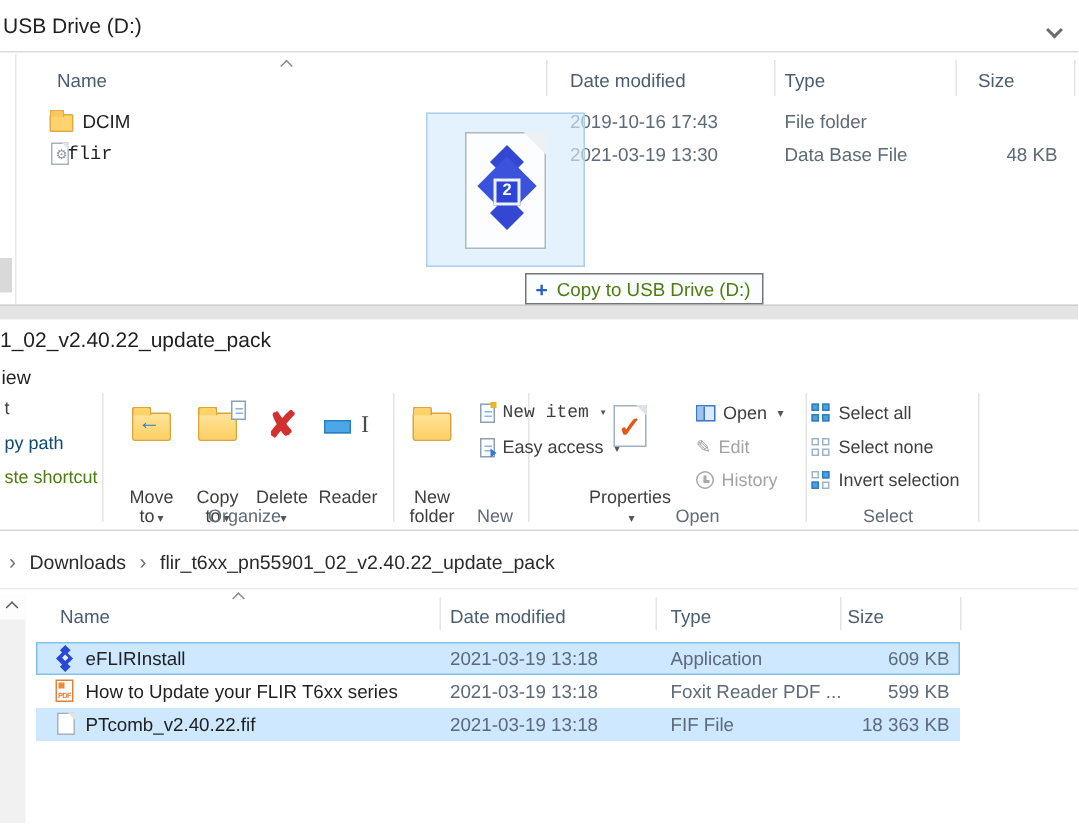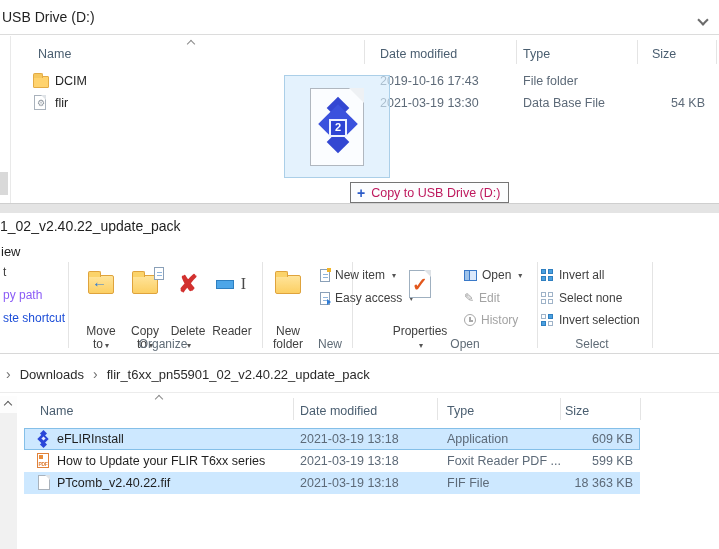--- a/index.html
+++ b/index.html
@@ -57,21 +57,21 @@
   .badge .d { position: absolute; transform: rotate(45deg); }
   .badge .d1 { width: 16px; height: 16px; left: 15px; top: 0;  background: #3347d2; }
   .badge .d2 { width: 28px; height: 28px; left: 9px;  top: 10px; background: #3b52dd; }
   .badge .d3 { width: 16px; height: 16px; left: 15px; top: 34px; background: #3347d2; }
   .badge-count { position: absolute; left: 14px; top: 19px; width: 18px; height: 18px;
     background: #2e44d4; border: 2px solid #eef2ff; color: #fff;
     font-size: 11px; font-weight: bold; line-height: 13px; text-align: center; }
   .droptip { position: absolute; left: 350px; top: 182px; height: 21px; z-index: 6;
     display: flex; align-items: center; background: #fcfdfe; border: 1px solid #757575; padding: 0 8px 0 6px; }
   .droptip-plus { color: #2a5ac8; font-weight: bold; font-size: 14px; margin-right: 6px; }
-  .droptip-text { color: #be185d; font-size: 12.5px; }
+  .droptip-text { color: #4d7c0f; font-size: 12.5px; }
 
   
   .bigbtn { position: absolute; top: 263px; height: 74px; text-align: center;
     font-size: 12px; color: #3f3f3f; cursor: default; }
   .bigicon { height: 42px; display: flex; align-items: center; justify-content: center; position: relative; }
   .biglabel { line-height: 13px; margin-top: 20px; }
   .smallbtn { position: absolute; height: 20px; display: flex; align-items: center; gap: 5px;
     font-size: 12px; color: #3f3f3f; }
   .smallbtn.disabled { color: #a3a3a3; }
   .caret { font-size: 8px; color: #555; margin-left: 2px; }
@@ -142,24 +142,24 @@
       <span class="folder-sm" style="left:33px; top:6px;"></span>
       <span class="cell" style="left:55px;">DCIM</span>
       <span class="cell sub" style="left:380px;">2019-10-16 17:43</span>
       <span class="cell sub" style="left:523px;">File folder</span>
     </div>
 
     <div class="trow" style="top:92px;">
       <span class="page-sm" style="left:34px; top:3px;">
         <span class="gear-glyph">⚙</span>
       </span>
-      <span class="cell" style="left:55px;">flir</span>
+      <span class="cell" style="left:45px;font-family:Liberation Mono, monospace;">flir</span>
       <span class="cell sub" style="left:380px;">2021-03-19 13:30</span>
       <span class="cell sub" style="left:523px;">Data Base File</span>
-      <span class="cell sub size-cell" style="left:617px; width:88px;">54 KB</span>
+      <span class="cell sub size-cell" style="left:617px; width:88px;">48 KB</span>
     </div>
   </section>
 
   <div class="ghost">
     <div class="ghost-page"></div>
     <div class="badge">
       <div class="d d1"></div>
         <div class="d d2"></div>
         <div class="d d3"></div>
       <div class="badge-count">2</div>
@@ -172,22 +172,22 @@
 
   <div class="abs" style="left:0; top:203px; width:719px; height:10px; background:#e4e4e4; border-top:1px solid #cfcfcf;"></div>
 
   <section>
     <div class="abs" style="left:0; top:218px; font-size:14px;">1_02_v2.40.22_update_pack</div>
     <div class="abs" style="left:1px; top:244px; font-size:13px;">iew</div>
 
     <div>
 
       <div class="abs" style="left:3px; top:265px; font-size:12px; color:#3f3f3f;">t</div>
-      <div class="abs" style="left:3px; top:288px; font-size:12px; color:#8b5cf6;">py path</div>
-      <div class="abs" style="left:3px; top:311px; font-size:12px; color:#1d4ed8;">ste shortcut</div>
+      <div class="abs" style="left:3px; top:288px; font-size:12px; color:#0c4a6e;">py path</div>
+      <div class="abs" style="left:3px; top:311px; font-size:12px; color:#4d7c0f;">ste shortcut</div>
 
       <div class="vline" style="left:68px;  top:262px; height:86px;"></div>
       <div class="vline" style="left:262px; top:262px; height:86px;"></div>
       <div class="vline" style="left:352px; top:262px; height:86px;"></div>
       <div class="vline" style="left:537px; top:262px; height:86px;"></div>
       <div class="vline" style="left:652px; top:262px; height:86px;"></div>
 
       <div class="bigbtn" style="left:78px; width:46px;">
         <div class="bigicon">
             <span class="folder-lg"></span>
@@ -222,21 +222,21 @@
       </div>
       <div class="grouplabel" style="left:118px; width:90px;">Organize</div>
 
       <div class="bigbtn" style="left:264px; width:48px;">
         <div class="bigicon">
             <span class="folder-lg"></span>
           </div>
         <div class="biglabel"><span>New</span><br>
           <span>folder</span></div>
       </div>
-      <div class="smallbtn" style="left:320px; top:265px;">
+      <div class="smallbtn" style="left:320px; top:265px;font-family:Liberation Mono, monospace;">
         <span class="minidoc gold"></span>
         <span>New item</span>
         <span class="caret">▾</span>
       </div>
       <div class="smallbtn" style="left:320px; top:288px;">
         <span class="minidoc blue"></span>
         <span>Easy access</span>
         <span class="caret">▾</span>
       </div>
       <div class="grouplabel" style="left:285px; width:90px;">New</div>
@@ -265,21 +265,21 @@
       </div>
       <div class="grouplabel" style="left:420px; width:90px;">Open</div>
 
       <div class="smallbtn" style="left:541px; top:265px;">
         <span class="grid-icon">
             <span class="c on gc1"></span>
             <span class="c on gc2"></span>
             <span class="c on gc3"></span>
             <span class="c on gc4"></span>
           </span>
-        <span>Invert all</span>
+        <span>Select all</span>
       </div>
       <div class="smallbtn" style="left:541px; top:288px;">
         <span class="grid-icon">
             <span class="c gc1"></span>
             <span class="c gc2"></span>
             <span class="c gc3"></span>
             <span class="c gc4"></span>
           </span>
         <span>Select none</span>
       </div>

